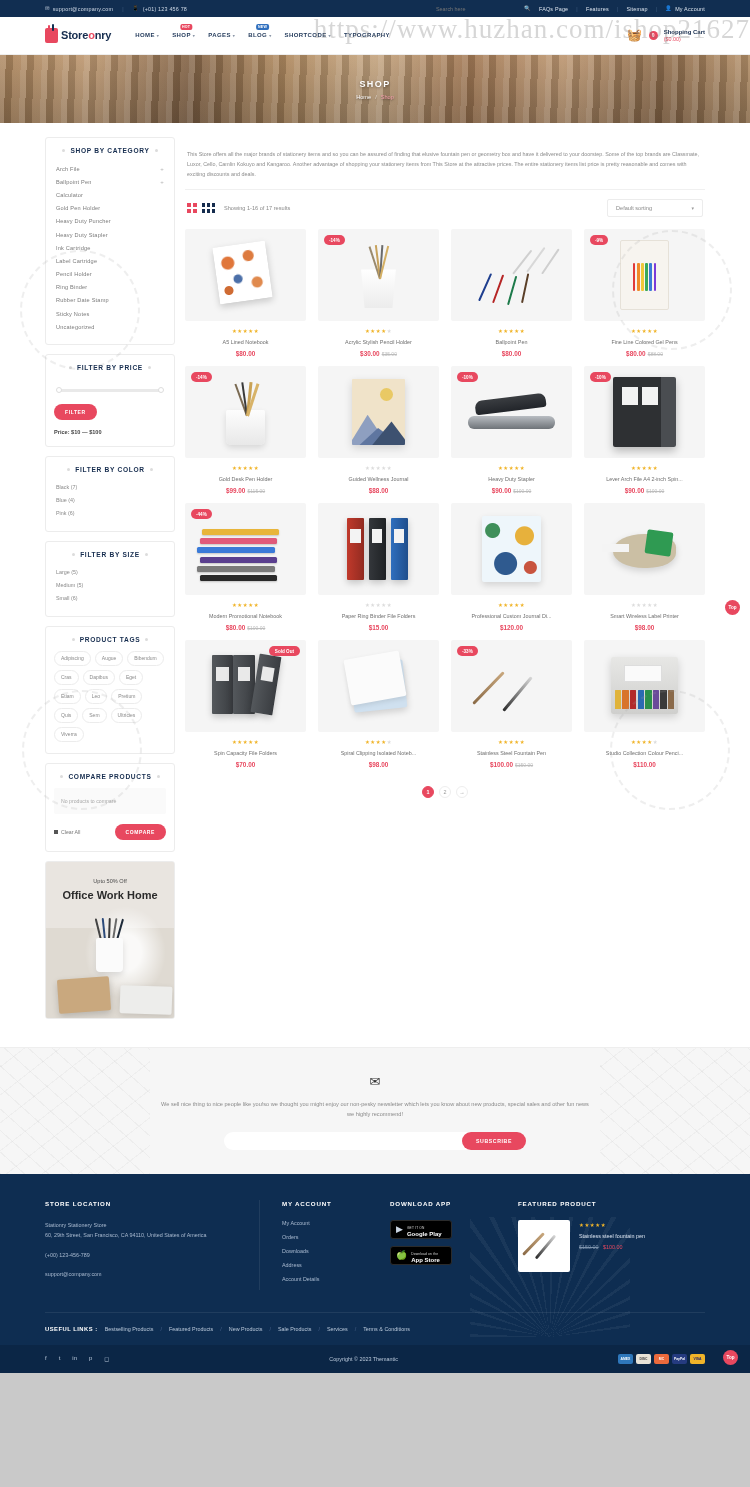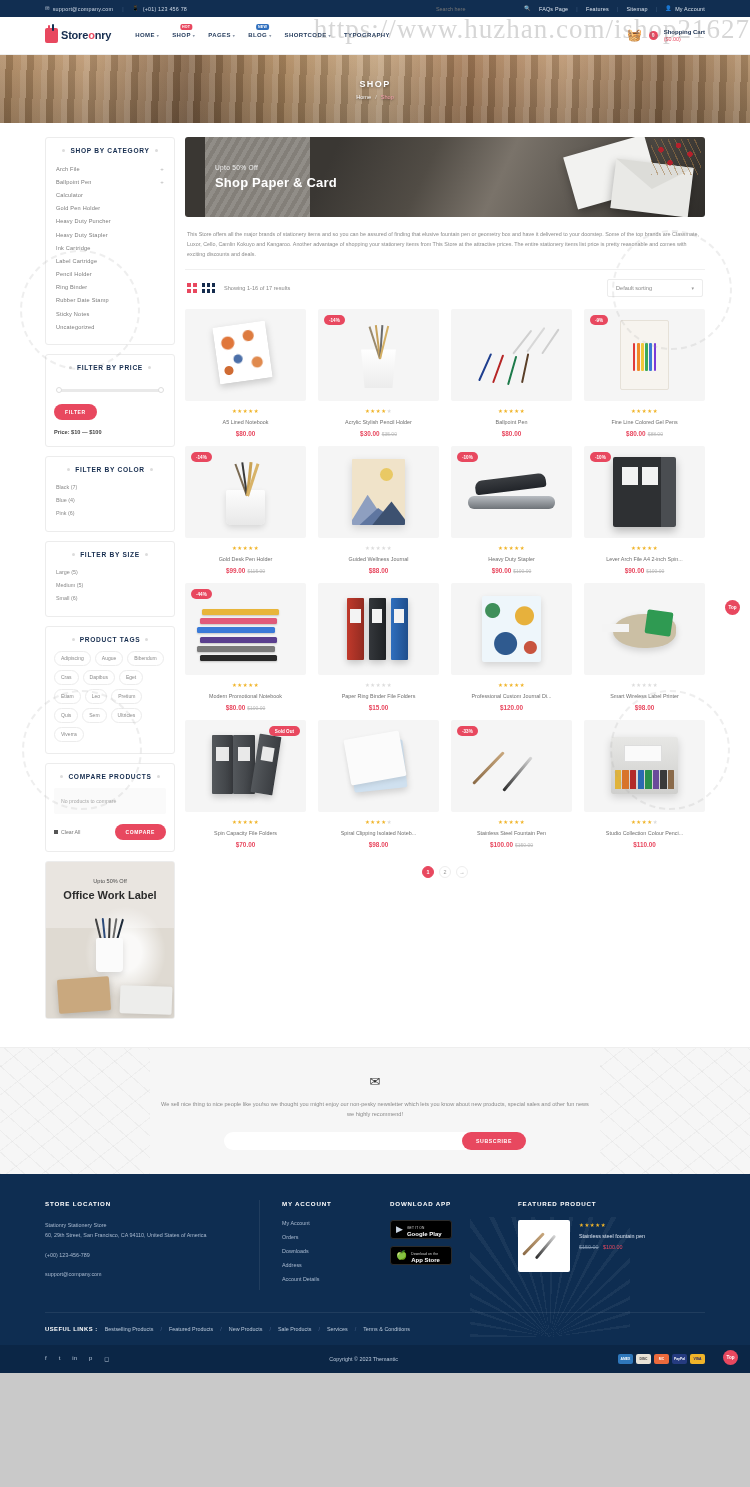--- a/index.html
+++ b/index.html
@@ -641,35 +641,27 @@
             <i style="left:6px;transform:rotate(-6deg);background:#2b4a7a;"></i>
           <i style="left:10px;transform:rotate(2deg);background:#3a3a3a;"></i>
             <i style="left:14px;transform:rotate(9deg);background:#6a6a6a;"></i>
           <i style="left:18px;transform:rotate(16deg);background:#1f2b3a;"></i>
         </div>
         <div class="pc-cup"></div>
         <div class="pc-book"></div>
         <div class="pc-book2"></div>
         <div class="ptext">
           <div class="small">Upto 50% Off</div>
-          <div class="big">Office Work Label</div>
+          <div class="big">Office Work Home</div>
         </div>
       </div>
     </div>
 
     <div class="main">
 
-      <div class="shop-banner">
-        <div class="knit"></div>
-        <div class="env1"></div>
-        <div class="env2"></div>
-        <div class="berries"></div>
-        <div class="sb-small">Upto 50% Off</div>
-        <div class="sb-big">Shop Paper &amp; Card</div>
-      </div>
 
       <div class="shop-desc">This Store offers all the major brands of stationery items and so you can be assured of finding that elusive fountain pen or geometry box and have it delivered to your doorstep. Some of the top brands are Classmate, Luxor, Cello, Camlin Kokuyo and Kangaroo. Another advantage of shopping your stationery items from This Store at the attractive prices. The entire stationery items list price is pretty reasonable and comes with exciting discounts and deals.</div>
 
       <div class="toolbar">
         <div class="view-icons">
           <span class="grid-ico">
               <span></span>
               <span></span>
               <span></span>
               <span></span>

